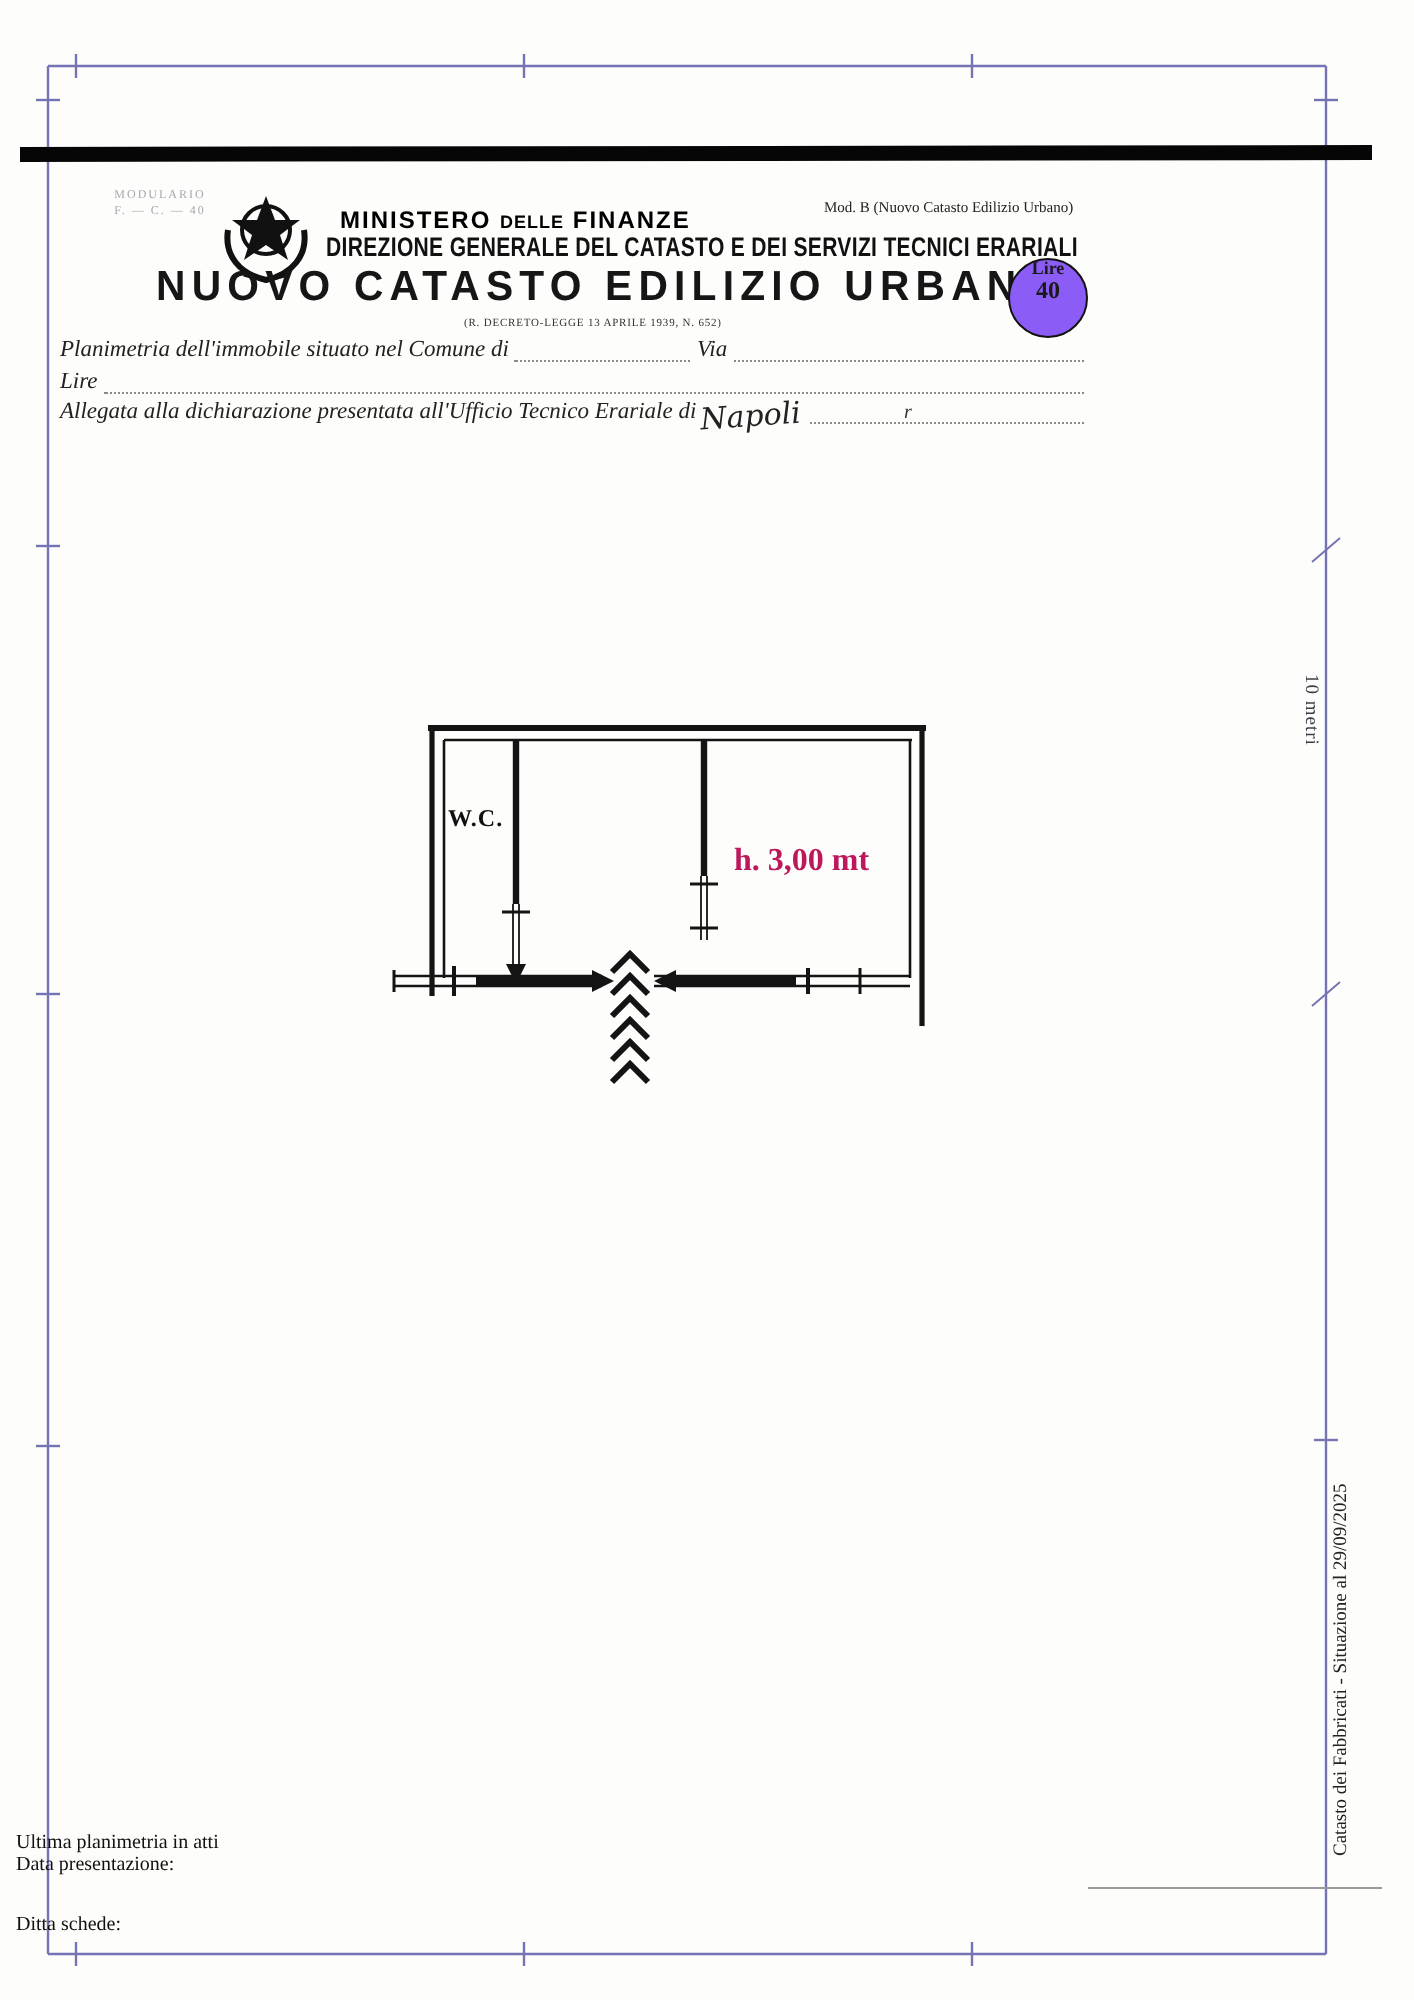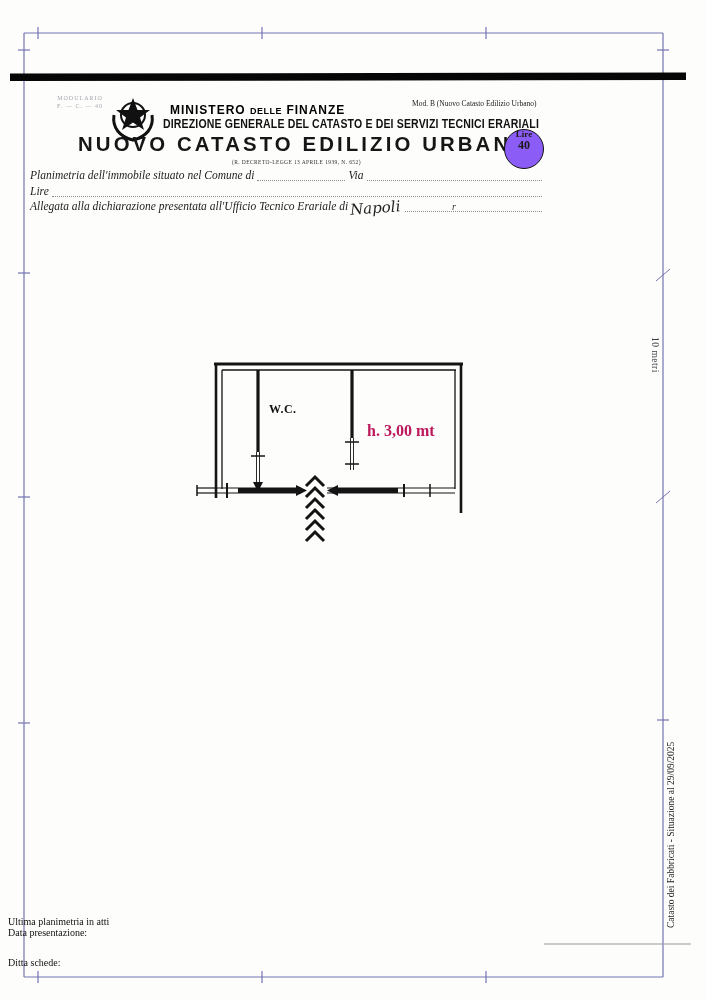--- a/index.html
+++ b/index.html
@@ -37,21 +37,21 @@
   .frow{left:30px;width:515px;display:flex;align-items:flex-end;white-space:nowrap;
         font-style:italic;font-size:11.5px;color:#222;line-height:13px;}
   .frow .lbl{flex:0 0 auto;}
   .dots{flex:1 1 auto;border-bottom:1.5px dotted #8a8a8a;margin:0 3px 1px 3px;height:10px;}
   .dots.fixed{flex:0 0 auto;}
   .hand{flex:0 0 auto;font-family:"DejaVu Serif",serif;font-style:italic;font-size:15px;
         color:#222;transform:rotate(-4deg) translateY(2px);margin:0 2px;}
   .mark7{left:452px;top:201px;font-style:italic;font-size:10px;color:#333;}
 
   
-  .wc{left:224px;top:402px;font-weight:bold;font-size:12px;letter-spacing:.5px;color:#111;padding-left:45px;}
+  .wc{left:224px;top:402px;font-weight:bold;font-size:12px;letter-spacing:.5px;color:#111;}
   .hlabel{left:367px;top:422px;font-weight:bold;font-size:16px;color:#be185d;}
 
   
   .scale-label{left:650px;top:337px;writing-mode:vertical-rl;font-size:9.5px;color:#3c3c48;
                font-family:"Liberation Serif",serif;letter-spacing:.5px;}
   .side-note{left:666px;top:726px;height:202px;writing-mode:vertical-rl;transform:rotate(180deg);
              font-size:9.5px;color:#222;font-family:"Liberation Serif",serif;white-space:nowrap;}
 
   
   .f1{left:8px;top:916px;font-size:10px;color:#111;}

